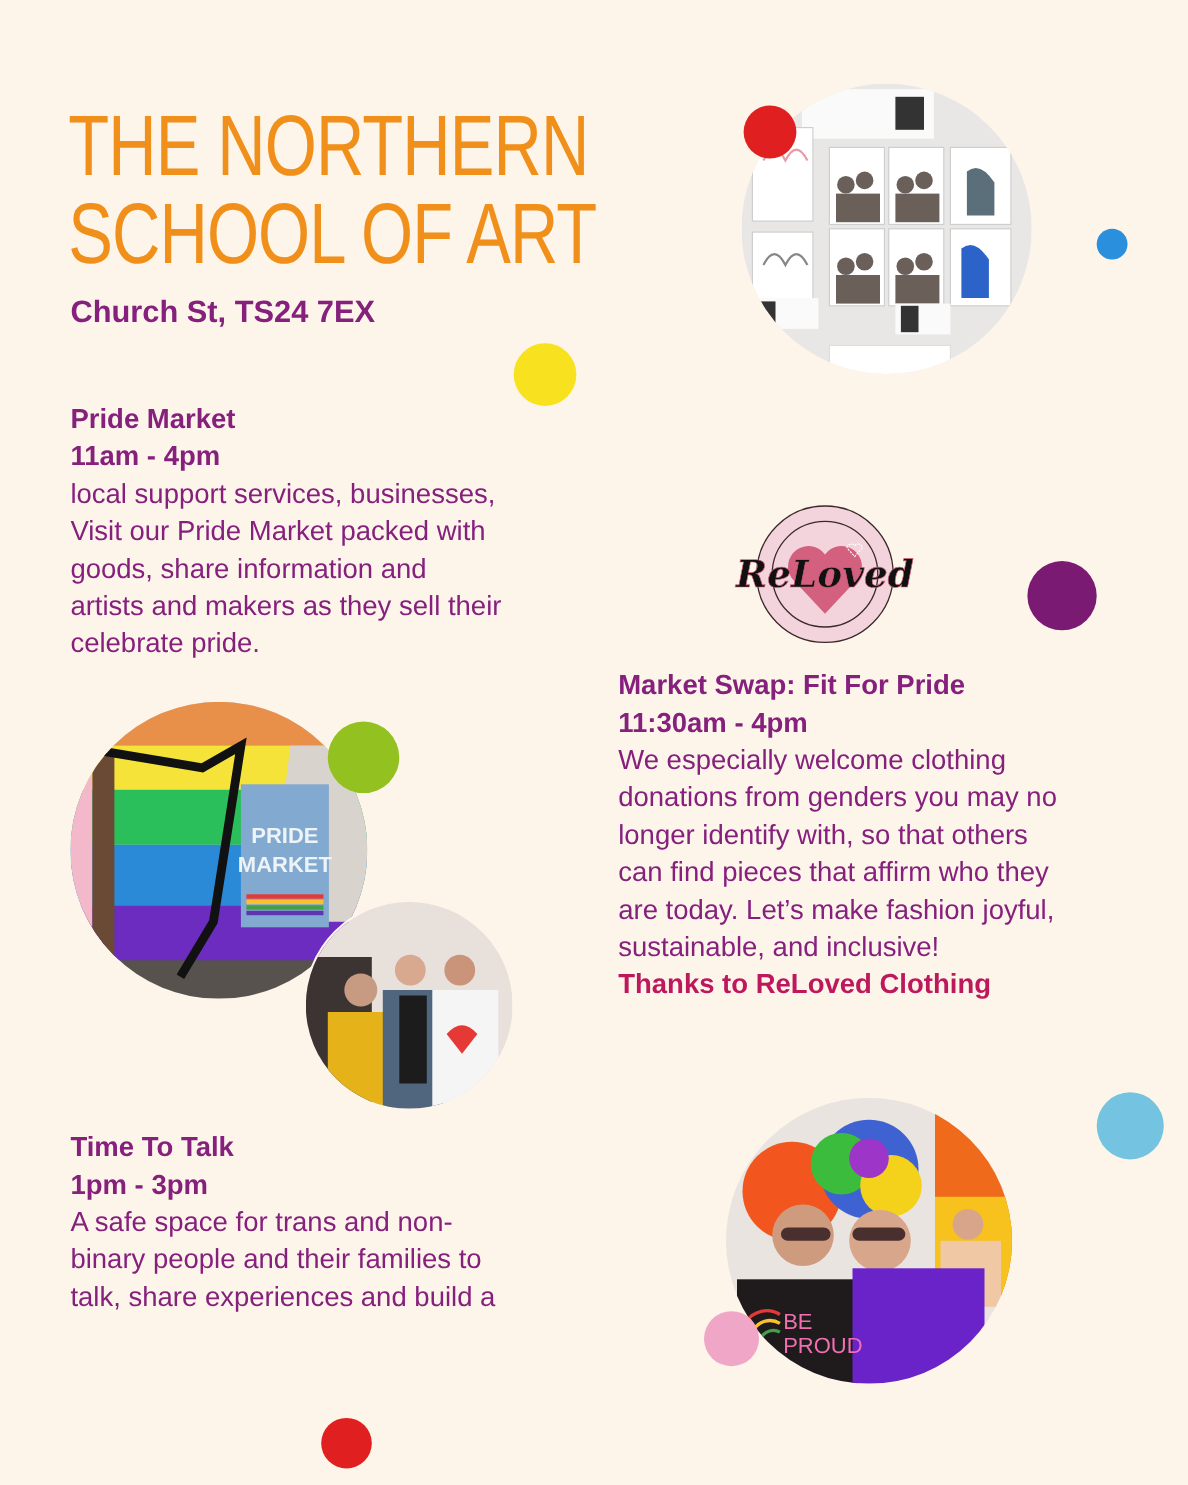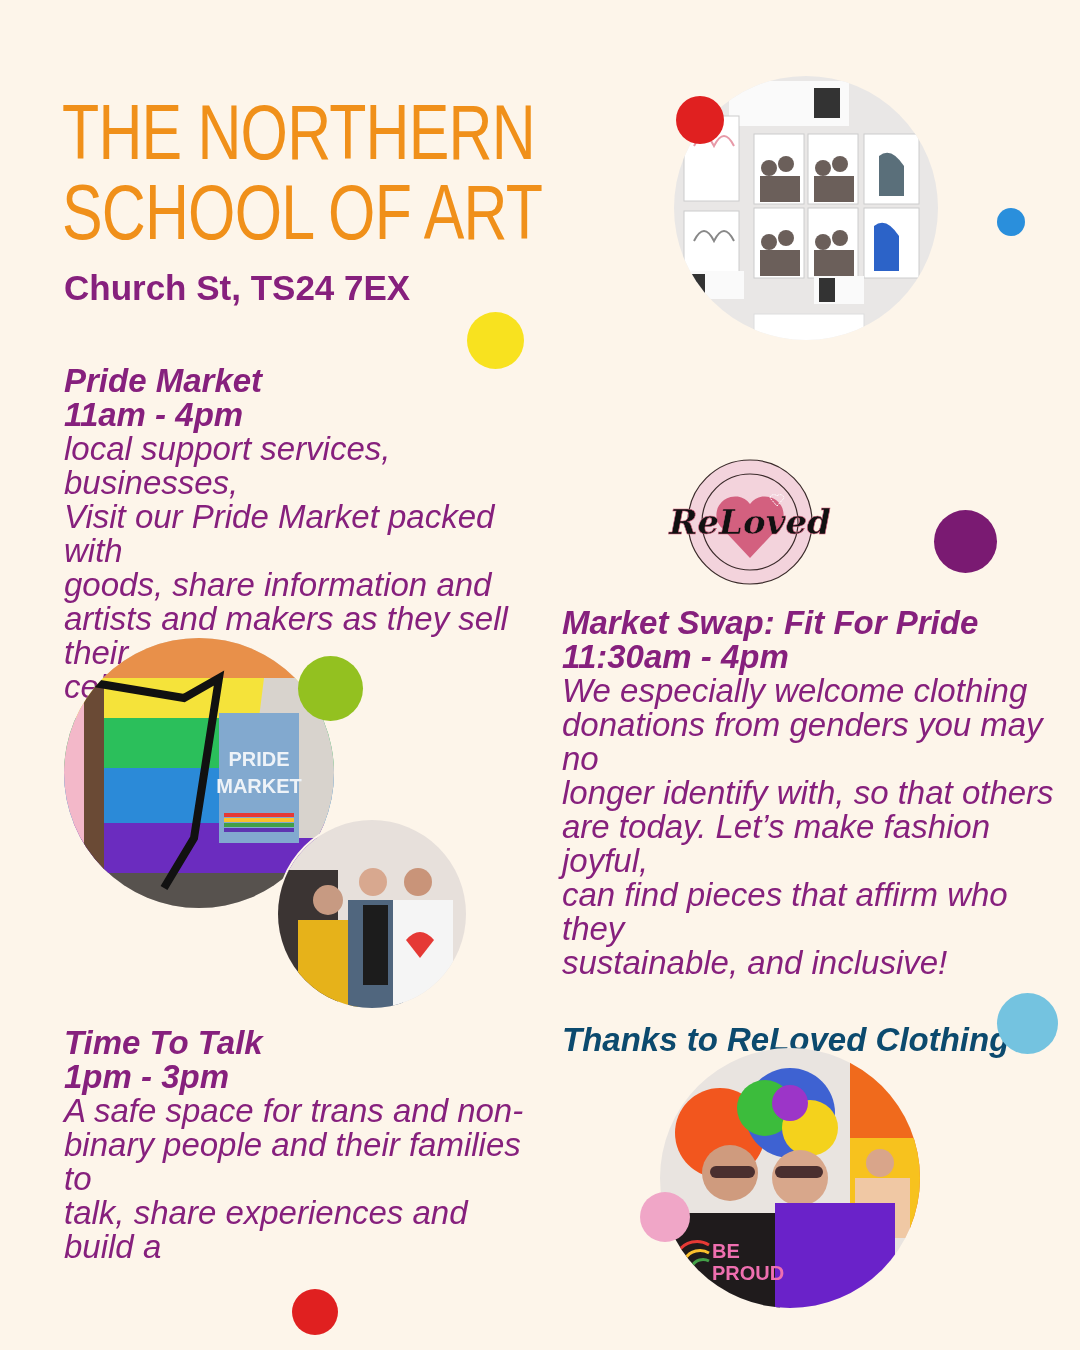--- a/index.html
+++ b/index.html
@@ -12,25 +12,25 @@
     .title {
       position: absolute; left: 62px; top: 92px;
       font-family: "Liberation Sans", sans-serif;
       font-size: 78px; line-height: 80px; font-weight: 400;
       color: #f0901a; letter-spacing: -1px;
       transform: scaleX(0.78); transform-origin: left top;
       white-space: nowrap;
     }
     .address {
       position: absolute; left: 64px; top: 268px;
-      font-size: 35px; font-weight: 700; color: #86207d;
+      font-size: 28px; font-weight: 700; color: #86207d;
     }
-    .block { position: absolute; font-size: 33px; line-height: 34px; color: #86207d; font-style: italic; }
+    .block { position: absolute; font-size: 25px; line-height: 34px; color: #86207d; }
     .block .h { font-weight: 700; }
-    .block .thanks { font-weight: 700; color: #0c4a6e; margin-top: 43px; }
+    .block .thanks { font-weight: 700; color: #be185d; }
     .block p { margin: 0; }
     .dot { position: absolute; border-radius: 50%; }
     .photo { position: absolute; border-radius: 50%; overflow: hidden; }
     .photo svg { width: 100%; height: 100%; display: block; }
     .logo { position: absolute; left: 662px; top: 458px; width: 175px; height: 128px; }
   </style>
 </head>
 <body>
 
 <div class="title">
@@ -48,22 +48,22 @@
   <p>artists and makers as they sell their</p>
   <p>celebrate pride.</p>
 </div>
 
 <div class="block" style="left:562px; top:606px; width:500px;">
   <p class="h">Market Swap: Fit For Pride</p>
   <p class="h">11:30am - 4pm</p>
   <p>We especially welcome clothing</p>
   <p>donations from genders you may no</p>
   <p>longer identify with, so that others</p>
+  <p>can find pieces that affirm who they</p>
   <p>are today. Let’s make fashion joyful,</p>
-  <p>can find pieces that affirm who they</p>
   <p>sustainable, and inclusive!</p>
   <p class="thanks">Thanks to ReLoved Clothing</p>
 </div>
 
 <div class="block" style="left:64px; top:1026px; width:480px;">
   <p class="h">Time To Talk</p>
   <p class="h">1pm - 3pm</p>
   <p>A safe space for trans and non-</p>
   <p>binary people and their families to</p>
   <p>talk, share experiences and build a</p>
@@ -149,21 +149,21 @@
     <rect x="20" y="100" width="60" height="88" fill="#e6b21a"></rect>
     <circle cx="95" cy="62" r="14" fill="#d8a88f"></circle>
     <rect x="70" y="80" width="55" height="108" fill="#50667e"></rect>
     <rect x="85" y="85" width="25" height="80" fill="#1c1c1c"></rect>
     <circle cx="140" cy="62" r="14" fill="#c99479"></circle>
     <rect x="115" y="80" width="60" height="108" fill="#f5f5f5"></rect>
     <path d="M128 120 q14 -16 28 0 l-14 18 z" fill="#e53935"></path>
   </svg>
 </div>
 
-<div class="photo" style="left:660px; top:1048px; width:260px; height:260px;font-weight:bold;">
+<div class="photo" style="left:660px; top:998px; width:260px; height:260px;">
   <svg viewBox="0 0 260 260">
     <rect width="260" height="260" fill="#e9e4e0"></rect>
     <rect x="190" y="0" width="70" height="180" fill="#f06a1c"></rect>
     <rect x="190" y="90" width="70" height="90" fill="#f7c21e"></rect>
     <circle cx="220" cy="115" r="14" fill="#d9a58a"></circle>
     <rect x="195" y="130" width="55" height="60" fill="#f0c8a4"></rect>
     <circle cx="60" cy="85" r="45" fill="#f2561e"></circle>
     <circle cx="130" cy="65" r="45" fill="#3e62d2"></circle>
     <circle cx="105" cy="60" r="28" fill="#3cbc3c"></circle>
     <circle cx="150" cy="80" r="28" fill="#f4d21c"></circle>

